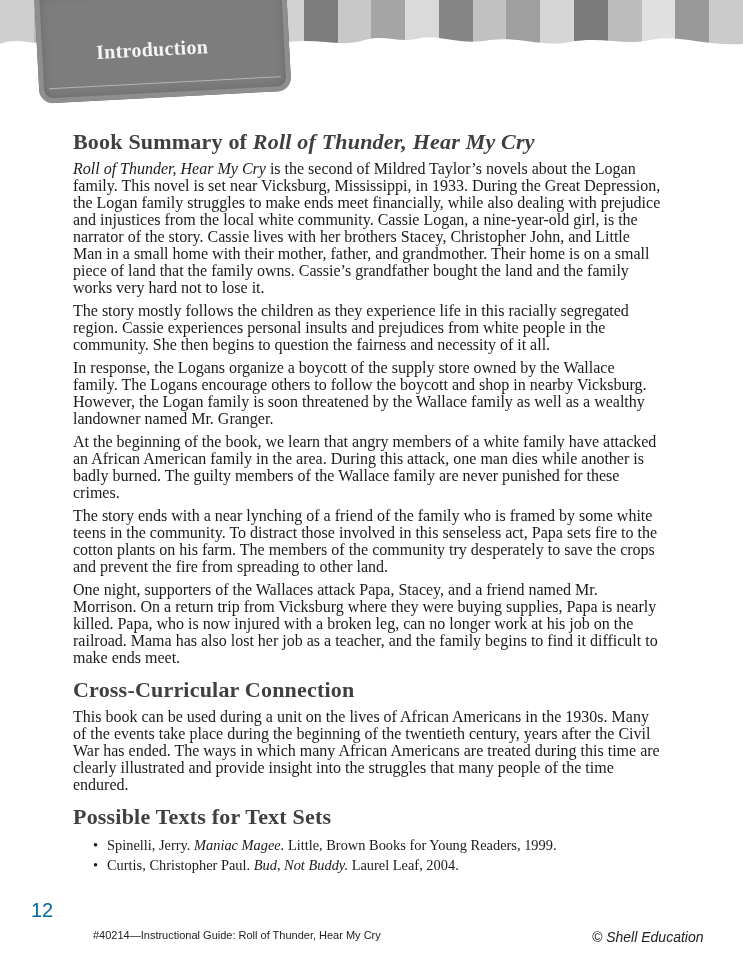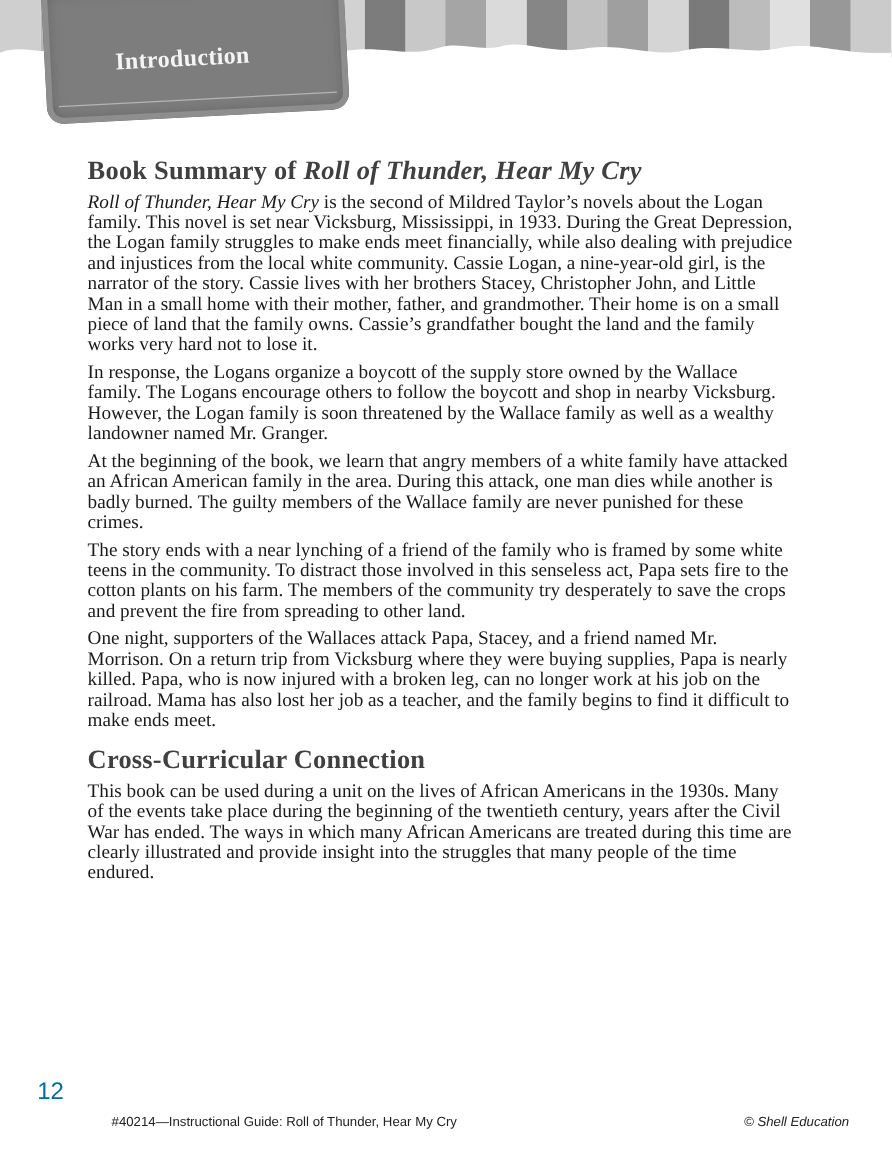--- a/index.html
+++ b/index.html
@@ -21,21 +21,21 @@
   p .ital { font-style: italic; }
   .sec2 { margin-top: 10px; }
   .sec3 { margin-top: 10px; }
   ul { margin: 4px 0 0 0; padding-left: 24px; list-style: none; }
   li { font-size: 14.4px; line-height: 20px; position: relative; padding-left: 10px; }
   li::before { content: "\2022"; position: absolute; left: -4px; top: 0; }
   li .ital { font-style: italic; }
 
   .footer-page { position: absolute; left: 31px; top: 899px; font-family: "Liberation Sans", sans-serif; font-size: 20px; color: #0369a1; }
   .footer-title { position: absolute; left: 93px; top: 929px; font-family: "Liberation Sans", sans-serif; font-size: 11px; color: #222; }
-  .footer-copy { position: absolute; left: 620px; top: 929px; font-family: "Liberation Sans", sans-serif; font-size: 11px; font-style: italic; color: #222; }
+  .footer-copy { position: absolute; left: 592px; top: 929px; font-family: "Liberation Sans", sans-serif; font-size: 14px; font-style: italic; color: #222; }
 </style>
 </head>
 <body>
 
 <div class="banner">
   <div class="stripes" id="stripes">
       <div class="stripe" style="width: 33.7727px; background: rgb(207, 207, 207);"></div>
       <div class="stripe" style="width: 33.7727px; background: rgb(184, 184, 184);"></div>
       <div class="stripe" style="width: 33.7727px; background: rgb(214, 214, 214);"></div>
       <div class="stripe" style="width: 33.7727px; background: rgb(169, 169, 169);"></div>
@@ -63,25 +63,31 @@
   </svg>
 </div>
 
 <div class="tab"></div>
 <div class="tab-label">Introduction</div>
 
 <div class="content">
   <h2><span>Book Summary of </span><span class="ital">Roll of Thunder, Hear My Cry</span></h2>
 
   <p><span class="ital">Roll of Thunder, Hear My Cry</span><span> is the second of Mildred Taylor’s novels about the Logan family.  This novel is set near Vicksburg, Mississippi, in 1933.  During the Great Depression, the Logan family struggles to make ends meet financially, while also dealing with prejudice and injustices from the local white community.  Cassie Logan, a nine-year-old girl, is the narrator of the story.  Cassie lives with her brothers Stacey, Christopher John, and Little Man in a small home with their mother, father, and grandmother.  Their home is on a small piece of land that the family owns.  Cassie’s grandfather bought the land and the family works very hard not to lose it.</span></p>
+  <p>The story mostly follows the children as they experience life in this racially segregated region.  Cassie experiences personal insults and prejudices from white people in the community.  She then begins to question the fairness and necessity of it all.</p>
   <p>In response, the Logans organize a boycott of the supply store owned by the Wallace family.  The Logans encourage others to follow the boycott and shop in nearby Vicksburg.  However, the Logan family is soon threatened by the Wallace family as well as a wealthy landowner named Mr. Granger.</p>
   <p>At the beginning of the book, we learn that angry members of a white family have attacked an African American family in the area.  During this attack, one man dies while another is badly burned.  The guilty members of the Wallace family are never punished for these crimes.</p>
   <p>The story ends with a near lynching of a friend of the family who is framed by some white teens in the community.  To distract those involved in this senseless act, Papa sets fire to the cotton plants on his farm.  The members of the community try desperately to save the crops and prevent the fire from spreading to other land.</p>
   <p>One night, supporters of the Wallaces attack Papa, Stacey, and a friend named Mr. Morrison.  On a return trip from Vicksburg where they were buying supplies, Papa is nearly killed.  Papa, who is now injured with a broken leg, can no longer work at his job on the railroad.  Mama has also lost her job as a teacher, and the family begins to find it difficult to make ends meet.</p>
 
   <h2 class="sec2">Cross-Curricular Connection</h2>
   <p>This book can be used during a unit on the lives of African Americans in the 1930s.  Many of the events take place during the beginning of the twentieth century, years after the Civil War has ended.  The ways in which many African Americans are treated during this time are clearly illustrated and provide insight into the struggles that many people of the time endured.</p>
 
+  <h2 class="sec3">Possible Texts for Text Sets</h2>
+  <ul>
+    <li><span>Spinelli, Jerry. </span><span class="ital">Maniac Magee.</span><span> Little, Brown Books for Young Readers, 1999.</span></li>
+    <li><span>Curtis, Christopher Paul. </span><span class="ital">Bud, Not Buddy.</span><span> Laurel Leaf, 2004.</span></li>
+  </ul>
 </div>
 
 <div class="footer-page">12</div>
 <div class="footer-title">#40214—Instructional Guide: Roll of Thunder, Hear My Cry</div>
 <div class="footer-copy">© Shell Education</div>
 
 </body></html>

